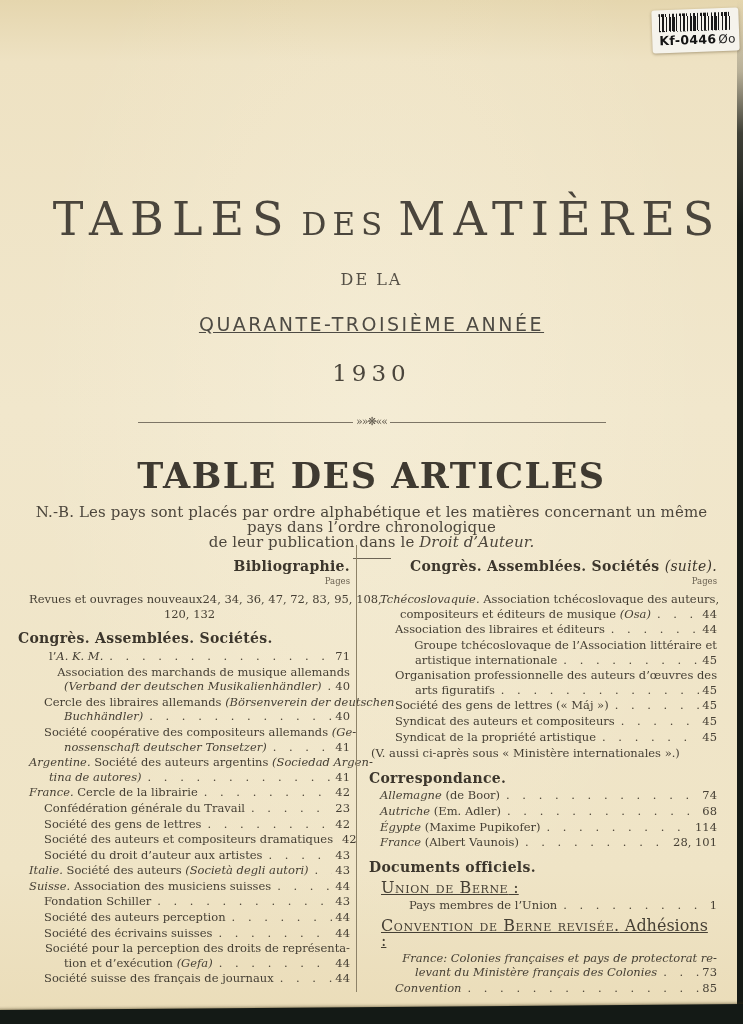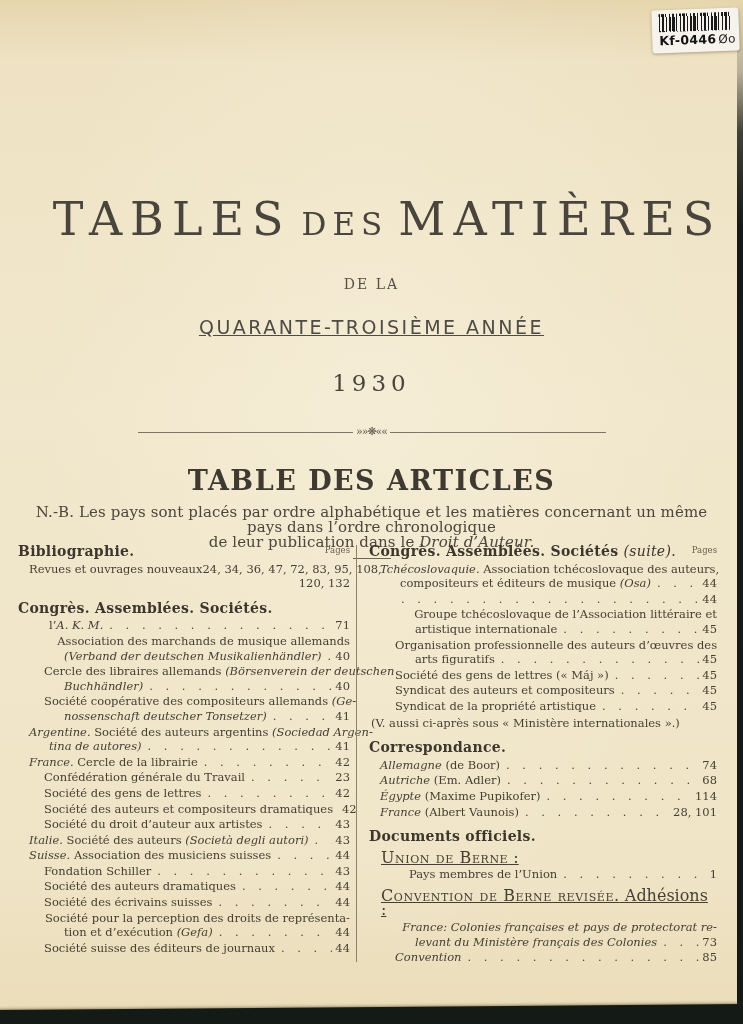--- a/index.html
+++ b/index.html
@@ -15,56 +15,56 @@
   .bars{height:18px;margin:4px 7px 0 7px;
     background:repeating-linear-gradient(90deg,#191919 0 1.5px,transparent 1.5px 3px,#191919 3px 5.5px,transparent 5.5px 7px,#191919 7px 8px,transparent 8px 10.5px);}
   .bc-text{font-family:"DejaVu Sans",sans-serif;font-weight:bold;font-size:12.5px;color:#141414;
     padding:1px 0 0 7px;letter-spacing:0.3px;line-height:15px;}
   .bc-suffix{font-weight:400;font-size:12px;margin-left:2px;color:#222;}
 
   
   .hdr{position:absolute;left:0;right:0;top:0;text-align:center;color:#46413a;}
   .main-title{margin-top:192px;font-size:46px;letter-spacing:8px;white-space:nowrap;color:#4a453c;padding-left:32px;}
   .main-title .small-des{font-size:31px;letter-spacing:6px;margin:0 10px;}
-  .de-la{margin-top:30px;font-size:14px;letter-spacing:2px;color:#555046;}
+  .de-la{margin-top:24px;font-size:16px;letter-spacing:2px;color:#555046;}
   .annee{margin-top:24px;font-family:"DejaVu Sans",sans-serif;font-size:19px;letter-spacing:2.5px;
     color:#4e4b44;font-weight:500;text-decoration:underline;}
-  .year{margin-top:32px;font-size:23px;letter-spacing:5px;color:#4a453c;}
+  .year{margin-top:25px;font-size:23px;letter-spacing:5px;color:#4a453c;}
   .orn-rule{margin:30px auto 0 auto;width:468px;display:flex;align-items:center;}
   .orn-rule .rule{flex:1;border-top:1px solid #7d7566;height:0;}
   .orn-rule .orn{font-size:11px;color:#5d564a;margin:0 3px;letter-spacing:-1px;transform:translateY(-1px);}
 
   
-  .articles-h{margin-top:26px;font-size:27px;font-weight:bold;letter-spacing:1.5px;color:#3f3a31;}
+  .articles-h{margin-top:26px;font-size:35px;font-weight:bold;letter-spacing:1.5px;color:#3f3a31;}
   .nb{margin:9px 16px 0 16px;font-size:15px;line-height:15px;color:#4c463c;letter-spacing:0.1px;}
   .small-rule{width:38px;border-top:1px solid #6d6455;margin:8px auto 0 auto;height:0;}
 
   
   .cols{position:absolute;left:18px;right:26px;top:543px;display:flex;align-items:stretch;color:#453f34;}
   .col{font-size:11.5px;line-height:14.6px;}
   .col-left{width:332px;flex:none;}
   .divider{width:1px;background:#8d8268;margin:2px 12px 4px 6px;flex:none;}
   .col-right{flex:1;min-width:0;}
-  .col > :first-child{margin-top:0;}
+  .col > :first-child{margin-top:16px;flex-direction:column;}
 
   .sec-row{display:flex;align-items:flex-end;margin:10px 0 3px 0;}
   .sec-title{font-size:14px;font-weight:bold;color:#3c362c;letter-spacing:0.3px;flex:1;white-space:nowrap;}
   .sec-title i{font-weight:normal;}
   .pages-label{font-size:8.5px;color:#6b6252;padding-bottom:1px;flex:none;}
 
   .entry{margin:0 0 1px 0;}
   .i0{padding-left:11px;} .i1{padding-left:26px;} .i2{padding-left:40px;}
   .line{white-space:nowrap;text-align:right;}
   .cont{padding-left:20px;}
   .lastline{display:flex;align-items:center;}
   .etext{white-space:nowrap;flex:none;}
   .dots{flex:1;overflow:hidden;white-space:nowrap;letter-spacing:4.5px;margin:0 3px 0 6px;color:#4e4639;}
   .pg{white-space:nowrap;text-align:right;min-width:14px;flex:none;}
   .nodots .pg{flex:1;}
-  .page2{text-align:right;white-space:nowrap;}
+  .page2{text-align:center;white-space:nowrap;}
 
   .subhead{margin:7px 0 2px 12px;font-size:16px;color:#453f34;text-decoration:underline;}
   .subhead .sc{font-variant:small-caps;letter-spacing:0.6px;}
   .see-note{margin:2px 0 5px 2px;white-space:nowrap;}
 
   
   .bottom-edge{position:absolute;bottom:-7px;left:-10px;right:-10px;height:24px;background:#141a16;
     transform:rotate(-0.45deg);z-index:4;box-shadow:0 -1px 3px rgba(60,50,20,0.5);}
   .right-edge{position:absolute;top:0;bottom:0;right:0;width:6px;z-index:3;
     background:linear-gradient(to bottom, rgba(20,24,20,0) 0%, rgba(20,24,20,0.25) 7%, rgba(20,24,20,0.8) 13%, #151a16 22%, #151a16 100%);}
@@ -203,21 +203,21 @@
         </div>
         <div class="entry i1">
           <div class="lastline">
             <span class="etext">Fondation Schiller</span>
             <span class="dots">. . . . . . . . . . . . . . . . . . . . . . . . . . . . . . . . . . . . . . . . </span>
             <span class="pg">43</span>
           </div>
         </div>
         <div class="entry i1">
           <div class="lastline">
-            <span class="etext">Société des auteurs dramatiques</span>
+            <span class="etext">Société des auteurs perception</span>
             <span class="dots">. . . . . . . . . . . . . . . . . . . . . . . . . . . . . . . . . . . . . . . . </span>
             <span class="pg">44</span>
           </div>
         </div>
         <div class="entry i1">
           <div class="lastline">
             <span class="etext">Société des écrivains suisses</span>
             <span class="dots">. . . . . . . . . . . . . . . . . . . . . . . . . . . . . . . . . . . . . . . . </span>
             <span class="pg">44</span>
           </div>
@@ -225,21 +225,21 @@
         <div class="entry i1">
           <div class="line">Société pour la perception des droits de représenta-</div>
           <div class="lastline cont">
             <span class="etext">tion et d’exécution <i>(Gefa)</i></span>
             <span class="dots">. . . . . . . . . . . . . . . . . . . . . . . . . . . . . . . . . . . . . . . . </span>
             <span class="pg">44</span>
           </div>
         </div>
         <div class="entry i1">
           <div class="lastline">
-            <span class="etext">Société suisse des éditeurs de journaux</span>
+            <span class="etext">Société suisse des français de journaux</span>
             <span class="dots">. . . . . . . . . . . . . . . . . . . . . . . . . . . . . . . . . . . . . . . . </span>
             <span class="pg">44</span>
           </div>
         </div>
       </div>
     <div class="divider"></div>
     <div class="col col-right" id="col-right">
         <div class="sec-row">
           <span class="sec-title">Congrès. Assemblées. Sociétés <i>(suite).</i></span>
           <span class="pages-label">Pages</span>
@@ -247,20 +247,21 @@
         <div class="entry i0">
           <div class="line"><i>Tchécoslovaquie.</i> Association tchécoslovaque des auteurs,</div>
           <div class="lastline cont">
             <span class="etext">compositeurs et éditeurs de musique <i>(Osa)</i></span>
             <span class="dots">. . . . . . . . . . . . . . . . . . . . . . . . . . . . . . . . . . . . . . . . </span>
             <span class="pg">44</span>
           </div>
         </div>
         <div class="entry i1">
           <div class="lastline">
+            <span class="etext">Association des libraires et éditeurs</span>
             <span class="dots">. . . . . . . . . . . . . . . . . . . . . . . . . . . . . . . . . . . . . . . . </span>
             <span class="pg">44</span>
           </div>
         </div>
         <div class="entry i1">
           <div class="line">Groupe tchécoslovaque de l’Association littéraire et</div>
           <div class="lastline cont">
             <span class="etext">artistique internationale</span>
             <span class="dots">. . . . . . . . . . . . . . . . . . . . . . . . . . . . . . . . . . . . . . . . </span>
             <span class="pg">45</span>

